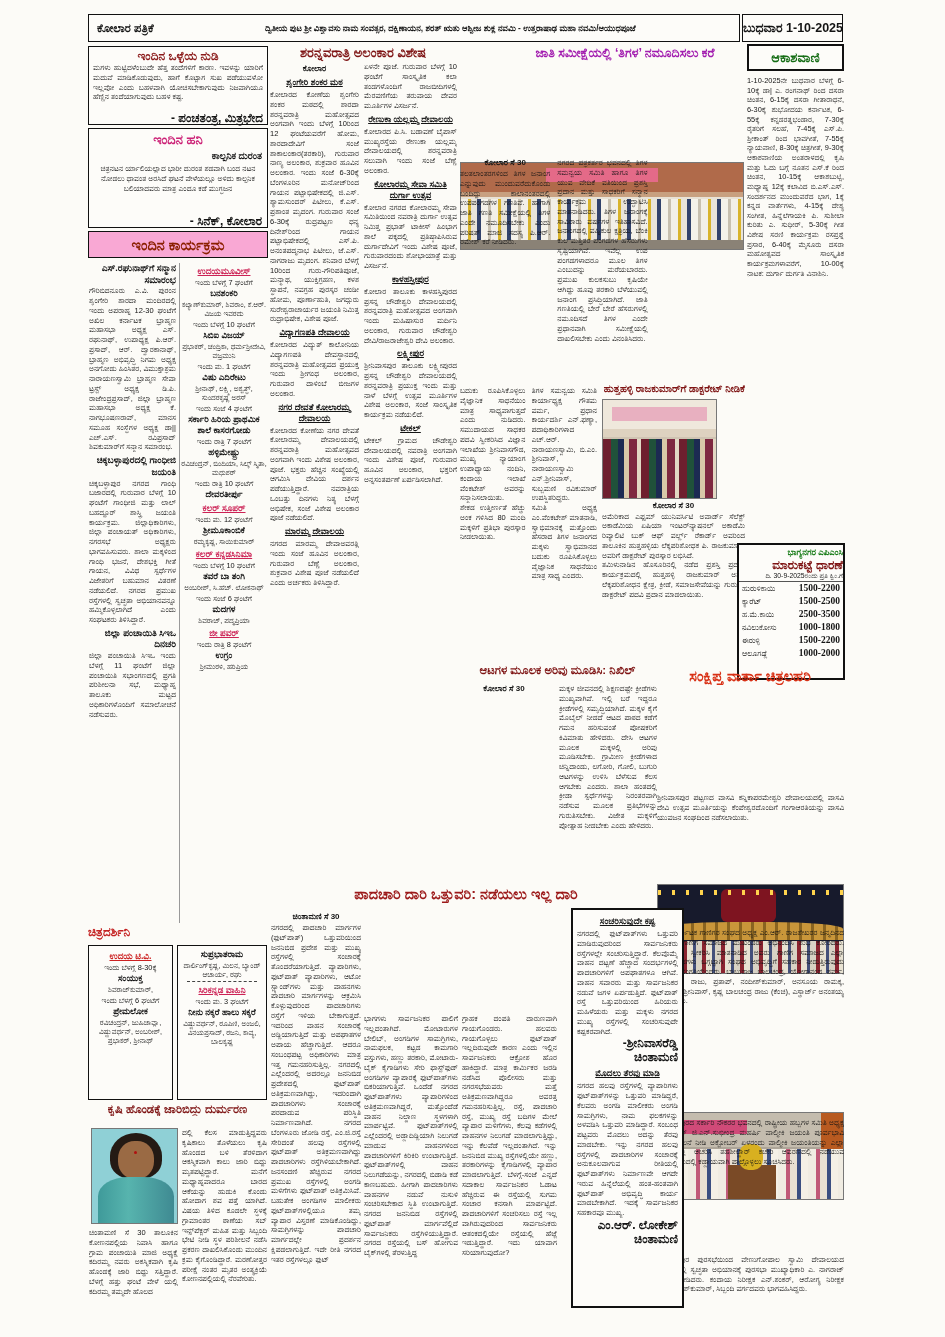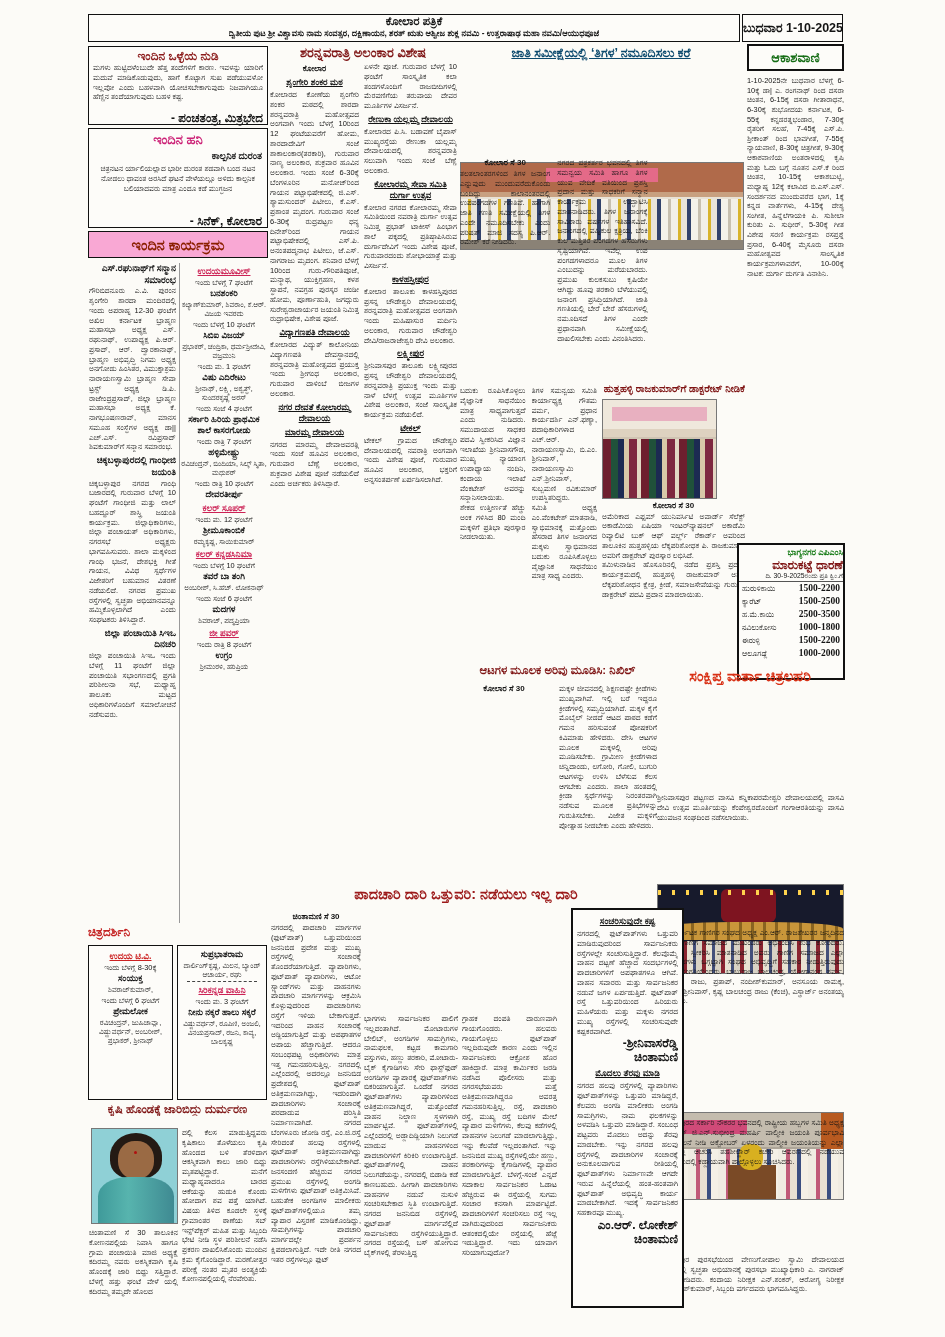--- a/index.html
+++ b/index.html
@@ -1,18 +1,18 @@
 <!DOCTYPE html>
 <html><head>
 <meta charset="utf-8">
 <style>
   html,body{margin:0;padding:0;}
   body{width:945px;height:1337px;position:relative;background:#fcfbf7;
        font-family:"Liberation Sans","DejaVu Sans",sans-serif;color:#141414;}
-  .abs{position:absolute;flex-direction:column;}
+  .abs{position:absolute;}
   .bx{border:1.5px solid #111;background:#fdfcf9;box-sizing:border-box;}
   .body{font-size:7.5px;line-height:1.3;text-align:justify;overflow:hidden;}
   .b{font-weight:bold;}
   .ctr{text-align:right;}
   .sub{font-weight:bold;text-align:center;font-size:8.6px;text-decoration:underline;margin:3px 0 2px 0;}
   .dateline{font-weight:bold;text-align:center;font-size:8px;margin-bottom:1px;}
   .cols2{column-count:2;column-gap:6px;}
   .cols3{column-count:3;column-gap:7px;}
   .sig{text-align:right;font-weight:bold;font-size:12px;}
   .tvhead{color:#cc2255;font-weight:bold;text-decoration:underline;text-align:center;font-size:8.8px;margin:3px 0 1px;}
@@ -29,21 +29,21 @@
 </head>
 <body>
 
 <div class="abs bx" style="left:88px;top:14px;width:652px;height:28px;display:flex;align-items:center;">
   <div class="b" style="font-size:11.5px;padding:0 8px;white-space:nowrap;">ಕೋಲಾರ ಪತ್ರಿಕೆ</div>
   <div style="flex:1;font-size:8.3px;font-weight:bold;text-align:center;overflow:hidden;white-space:nowrap;">ದ್ವಿತೀಯ ಪುಟ   ಶ್ರೀ ವಿಶ್ವಾವಸು ನಾಮ ಸಂವತ್ಸರ, ದಕ್ಷಿಣಾಯನ, ಶರತ್ ಋತು ಆಶ್ವೀಜ ಶುಕ್ಲ ನವಮಿ - ಉತ್ತರಾಷಾಢ  ಮಹಾ ನವಮಿ/ಆಯುಧಪೂಜೆ</div>
 </div>
 <div class="abs bx hl" style="left:742px;top:14px;width:101px;height:28px;font-size:12.5px;line-height:26px;">ಬುಧವಾರ 1-10-2025</div>
 
 <div class="abs hl" style="left:268px;top:42px;width:190px;height:21px;font-size:13px;color:#7e1414;line-height:21px;">ಶರನ್ನವರಾತ್ರಿ ಅಲಂಕಾರ ವಿಶೇಷ</div>
-<div class="abs hl" style="left:458px;top:43px;width:286px;height:20px;font-size:12.5px;color:#0c4a6e;text-decoration:underline;line-height:20px;">ಜಾತಿ ಸಮೀಕ್ಷೆಯಲ್ಲಿ ‘ತಿಗಳ’ ನಮೂದಿಸಲು ಕರೆ</div>
+<div class="abs hl" style="left:482px;top:43px;width:286px;height:20px;font-size:12.5px;color:#a21caf;line-height:20px;">ಜಾತಿ ಸಮೀಕ್ಷೆಯಲ್ಲಿ ‘ತಿಗಳ’ ನಮೂದಿಸಲು ಕರೆ</div>
 <div class="abs bx hl" style="left:747px;top:44px;width:97px;height:27px;border-width:2px;font-size:13px;color:#156d15;line-height:24px;">ಆಕಾಶವಾಣಿ</div>
 
 <div class="abs bx" style="left:88px;top:46px;width:180px;height:79px;padding:2px 4px;">
   <div class="hl" style="font-size:12px;color:#8b1a1a;">ಇಂದಿನ ಒಳ್ಳೆಯ ನುಡಿ</div>
   <div class="body" style="height:48px;">ಮಗಳು ಹುಟ್ಟಿದಳೆಂಬುದೇ ಹೆತ್ತ ತಂದೆಗಳಿಗೆ ಕಾರಣ. ಇವಳನ್ನು ಯಾರಿಗೆ ಮದುವೆ ಮಾಡಿಕೊಡುವುದು, ಹಾಗೆ ಕೊಟ್ಟಾಗ ಸುಖ ಪಡೆಯುವಳೋ ಇಲ್ಲವೋ ಎಂದು ಬಹಳವಾಗಿ ಯೋಚಿಸಬೇಕಾಗುವುದು ನಿಜವಾಗಿಯೂ ಹೆಣ್ಣಿನ ತಂದೆಯಾಗುವುದು ಬಹಳ ಕಷ್ಟ.</div>
   <div class="sig">- ಪಂಚತಂತ್ರ, ಮಿತ್ರಭೇದ</div>
 </div>
 
 <div class="abs bx" style="left:88px;top:128px;width:180px;height:100px;padding:3px 5px;">
   <div class="hl" style="font-size:13px;color:#cc2277;">ಇಂದಿನ ಹನಿ</div>
@@ -129,20 +129,21 @@
 <div class="abs body" style="left:89px;top:1228px;width:89px;height:106px;">ಚಿಂತಾಮಣಿ ಸೆ 30 ತಾಲೂಕಿನ ಕೋಣನಪಲ್ಲಿಯ ನಿವಾಸಿ ಹಾಗೂ ಗ್ರಾಮ ಪಂಚಾಯಿತಿ ಮಾಜಿ ಅಧ್ಯಕ್ಷೆ ಕದಿರಮ್ಮ ನವರು ಅಕಸ್ಮಿಕವಾಗಿ ಕೃಷಿ ಹೊಂಡಕ್ಕೆ ಜಾರಿ ಬಿದ್ದು ಸತ್ತಿದ್ದಾರೆ. ಬೆಳಗ್ಗೆ ಹತ್ತು ಘಂಟೆ ವೇಳೆ ಯಲ್ಲಿ ಕದಿರಮ್ಮ ತಮ್ಮದೇ ಹೊಲದ</div>
 <div class="abs body" style="left:182px;top:1128px;width:85px;height:207px;">ದಲ್ಲಿ ಕೆಲಸ ಮಾಡುತ್ತಿದ್ದವರು ಕೃಷಿಕಾಲು ತೊಳೆಯಲು ಕೃಷಿ ಹೊಂಡದ ಬಳಿ ತೆರಳಿದಾಗ ಆಕಸ್ಮಿಕವಾಗಿ ಕಾಲು ಜಾರಿ ಬಿದ್ದು ಮೃತಪಟ್ಟಿದ್ದಾರೆ. ಮನೆಗೆ ಮಧ್ಯಾಹ್ನವಾದರೂ ಬಾರದ ಆಕೆಯನ್ನು ಹುಡುಕಿ ಕೊಂಡು ಹೋದಾಗ ಶವ ಪತ್ತೆ ಯಾಗಿದೆ. ವಿಷಯ ತಿಳಿದ ಕೂಡಲೇ ಸ್ಥಳಕ್ಕೆ ಗ್ರಾಮಾಂತರ ಠಾಣೆಯ ಸಬ್ ಇನ್ಸ್‌ಪೆಕ್ಟರ್ ಮಹಿತ ಮತ್ತು ಸಿಬ್ಬಂದಿ ಭೇಟಿ ನೀಡಿ ಸ್ಥಳ ಪರಿಶೀಲನೆ ನಡೆಸಿ ಪ್ರಕರಣ ದಾಖಲಿಸಿಕೊಂಡು ಮುಂದಿನ ಕ್ರಮ ಕೈಗೊಂಡಿದ್ದಾರೆ. ಮರಣೋತ್ತರ ಪರೀಕ್ಷೆ ನಂತರ ಮೃತರ ಅಂತ್ಯಕ್ರಿಯೆ ಕೋಣನಪಲ್ಲಿಯಲ್ಲಿ ನೆರವೇರಿತು.</div>
 
 <div class="abs" style="left:270px;top:64px;width:89px;height:834px;overflow:hidden;">
   <div class="dateline">ಕೋಲಾರ</div>
   <div class="sub">ಶೃಂಗೇರಿ ಶಂಕರ ಮಠ</div>
   <div class="body">ಕೋಲಾರದ ಕೋಣೆಯ ಶೃಂಗೇರಿ ಶಂಕರ ಮಠದಲ್ಲಿ ಶಾರದಾ ಶರನ್ನವರಾತ್ರಿ ಮಹೋತ್ಸವದ ಅಂಗವಾಗಿ ಇಂದು ಬೆಳಗ್ಗೆ 10ರಿಂದ 12 ಘಂಟೆಯವರೆಗೆ ಹೋಮ, ಶಾರದಾದೇವಿಗೆ ಸಂಜೆ ಶಾಕಾಲಂಕಾರ(ತರಕಾರಿ), ಗುರುವಾರ ನಾಣ್ಯ ಅಲಂಕಾರ, ಶುಕ್ರವಾರ ಹೂವಿನ ಅಲಂಕಾರ. ಇಂದು ಸಂಜೆ 6-30ಕ್ಕೆ ಬೆಂಗಳೂರಿನ ಮನೋಜ್‌ರಿಂದ ಗಾಯನ ಪಟ್ಟಾಭಿಷೇಕದಲ್ಲಿ ಜಿ.ಎಸ್. ಶ್ಯಾಮಸುಂದರ್ ಪಿಟೀಲು, ಕೆ.ಎಸ್. ಪ್ರಶಾಂತ ಮೃದಂಗ. ಗುರುವಾರ ಸಂಜೆ 6-30ಕ್ಕೆ ರುದ್ರಪಟ್ಟಣ ಧನ್ಯ ದಿನೇಶ್‌ರಿಂದ ಗಾಯನ ಪಟ್ಟಾಭಿಷೇಕದಲ್ಲಿ ಎಸ್.ಪಿ. ಅನಂತಪದ್ಮನಾಭ ಪಿಟೀಲು, ಜೆ.ಎಸ್. ನಾಗರಾಜು ಮೃದಂಗ. ಶನಿವಾರ ಬೆಳಗ್ಗೆ 10ರಿಂದ ಗುರು-ಗೌರಿಪತಿಪೂಜೆ, ಮನ್ಮಾಥ, ಯುಕ್ತಿಗ್ರಹಣ, ಕಳಶ ಸ್ಥಾಪನೆ, ನವಗ್ರಹ ಪುರಸ್ಕರ ಚಂಡೀ ಹೋಮ, ಪೂರ್ಣಾಹುತಿ, ಜಗದ್ಗುರು ಸುರೇಶ್ವರಾಚಾರ್ಯರ ಜಯಂತಿ ನಿಮಿತ್ತ ರುದ್ರಾಭಿಷೇಕ, ವಿಶೇಷ ಪೂಜೆ.</div>
   <div class="sub">ವಿದ್ಯಾಗಣಪತಿ ದೇವಾಲಯ</div>
   <div class="body">ಕೋಲಾರದ ವಿದ್ಯುತ್ ಕಾಲೋನಿಯ ವಿದ್ಯಾಗಣಪತಿ ದೇವಸ್ಥಾನದಲ್ಲಿ ಶರನ್ನವರಾತ್ರಿ ಮಹೋತ್ಸವದ ಪ್ರಯುಕ್ತ ಇಂದು ಶ್ರೀಗಂಧ ಅಲಂಕಾರ, ಗುರುವಾರ ದಾಳಿಂಬೆ ಬೀಜಗಳ ಅಲಂಕಾರ.</div>
   <div class="sub">ನಗರ ದೇವತೆ ಕೋಲಾರಮ್ಮ ದೇವಾಲಯ</div>
+  <div class="body">ಕೋಲಾರದ ಕೋಣೆಯ ನಗರ ದೇವತೆ ಕೋಲಾರಮ್ಮ ದೇವಾಲಯದಲ್ಲಿ ಶರನ್ನವರಾತ್ರಿ ಮಹೋತ್ಸವದ ಅಂಗವಾಗಿ ಇಂದು ವಿಶೇಷ ಅಲಂಕಾರ, ಪೂಜೆ. ಭಕ್ತರು ಹೆಚ್ಚಿನ ಸಂಖ್ಯೆಯಲ್ಲಿ ಆಗಮಿಸಿ ದೇವಿಯ ದರ್ಶನ ಪಡೆಯುತ್ತಿದ್ದಾರೆ. ನವರಾತ್ರಿಯ ಒಂಬತ್ತು ದಿನಗಳು ನಿತ್ಯ ಬೆಳಗ್ಗೆ ಅಭಿಷೇಕ, ಸಂಜೆ ವಿಶೇಷ ಅಲಂಕಾರ ಪೂಜೆ ನಡೆಯಲಿದೆ.</div>
   <div class="sub">ಮಾರಮ್ಮ ದೇವಾಲಯ</div>
   <div class="body">ನಗರದ ಮಾರಮ್ಮ ದೇವಾಅವರತ್ಲಿ ಇಂದು ಸಂಜೆ ಹೂವಿನ ಅಲಂಕಾರ, ಗುರುವಾರ ಬೆಣ್ಣೆ ಅಲಂಕಾರ, ಶುಕ್ರವಾರ ವಿಶೇಷ ಪೂಜೆ ನಡೆಯಲಿದೆ ಎಂದು ಅರ್ಚಕರು ತಿಳಿಸಿದ್ದಾರೆ.</div>
 </div>
 <div class="abs" style="left:364px;top:62px;width:93px;height:836px;overflow:hidden;">
   <div class="body">ಏಳನೇ ಪೂಜೆ. ಗುರುವಾರ ಬೆಳಗ್ಗೆ 10 ಘಂಟೆಗೆ ಸಾಂಸ್ಕೃತಿಕ ಕಲಾ ತಂಡಗಳೊಂದಿಗೆ ರಾಜಬೀದಿಗಳಲ್ಲಿ ಮೆರವಣಿಗೆಯ ತರುವಾಯ ದೇವರ ಮೂರ್ತಿಗಳ ವಿಸರ್ಜನೆ.</div>
   <div class="sub">ರೇಣುಕಾ ಯಲ್ಲಮ್ಮ ದೇವಾಲಯ</div>
   <div class="body">ಕೋಲಾರದ ಪಿ.ಸಿ. ಬಡಾವಣೆ ಬೈಪಾಸ್ ಮುಖ್ಯರಸ್ತೆಯ ರೇಣುಕಾ ಯಲ್ಲಮ್ಮ ದೇವಾಲಯದಲ್ಲಿ ಶರನ್ನವರಾತ್ರಿ ಸಲುವಾಗಿ ಇಂದು ಸಂಜೆ ಬೆಣ್ಣೆ ಅಲಂಕಾರ.</div>
   <div class="sub">ಕೋಲಾರಮ್ಮ ಸೇವಾ ಸಮಿತಿ ದುರ್ಗಾ ಉತ್ಸವ</div>
   <div class="body">ಕೋಲಾರ ನಗರದ ಕೋಲಾರಮ್ಮ ಸೇವಾ ಸಮಿತಿಯಿಂದ ನವರಾತ್ರಿ ದುರ್ಗಾ ಉತ್ಸವ ನಿಮಿತ್ತ ಪ್ರಭಾತ್ ಟಾಕೀಸ್ ಹಿಂಭಾಗ ಶಾಲೆ ಪಕ್ಕದಲ್ಲಿ ಪ್ರತಿಷ್ಠಾಪಿಸಿರುವ ದುರ್ಗಾದೇವಿಗೆ ಇಂದು ವಿಶೇಷ ಪೂಜೆ, ಗುರುವಾರದಂದು ಶೋಭಾಯಾತ್ರೆ ಮತ್ತು ವಿಸರ್ಜನೆ.</div>
   <div class="sub">ಕಾಳಹಸ್ತೀಪುರ</div>

